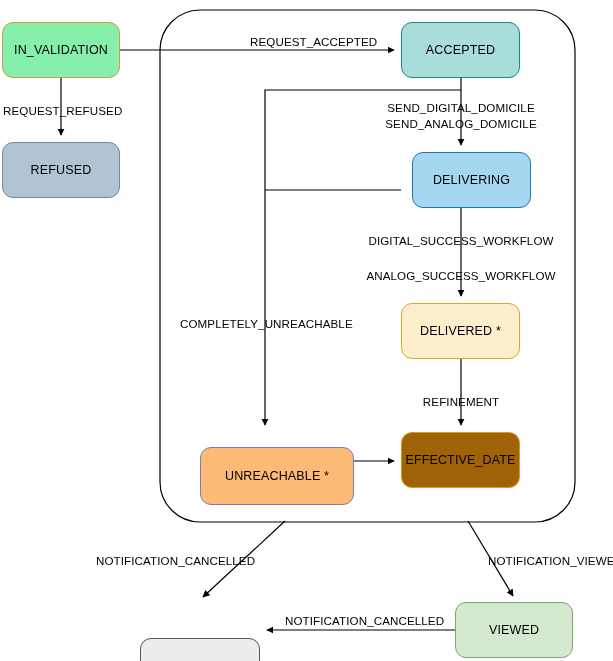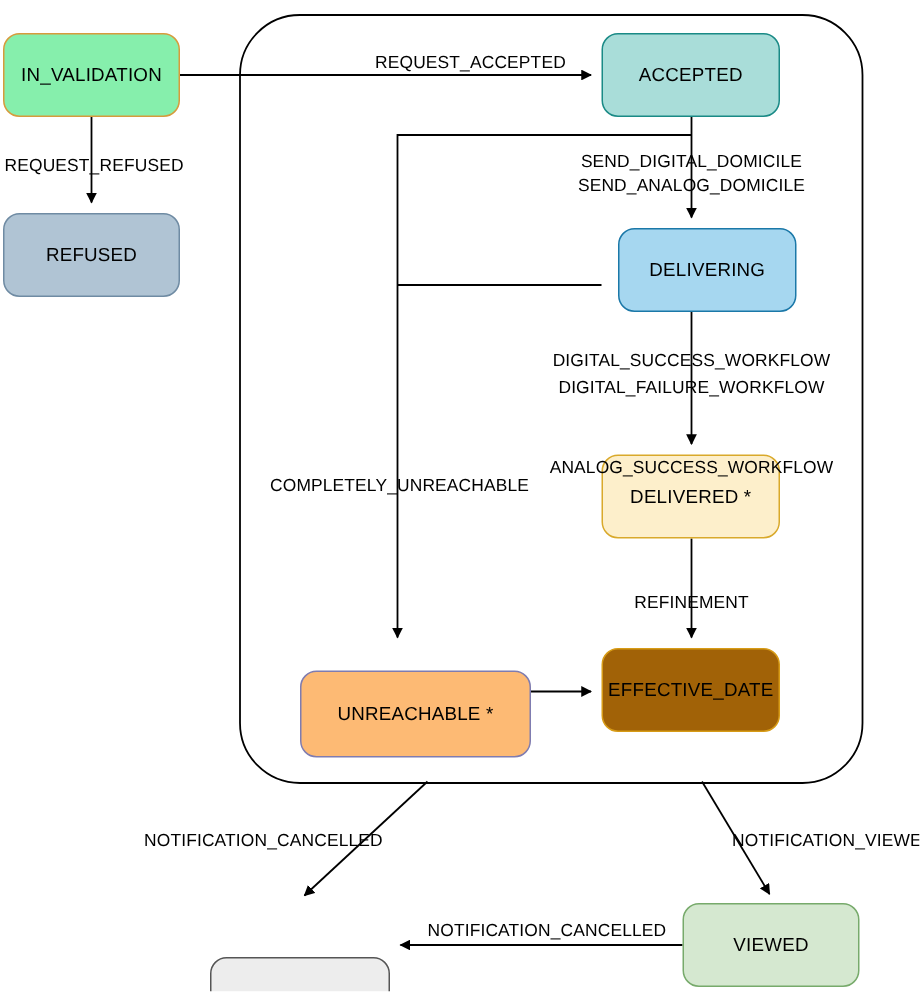--- a/index.html
+++ b/index.html
@@ -106,21 +106,20 @@
 
   <div class="state-node" style="left: 140px; top: 602px; width: 120px; height: 56px; background: rgb(237, 237, 237); border-color: rgb(85, 85, 85); margin-top: 36px;">CANCELLED</div>
 
   <div class="state-node" style="left: 455px; top: 602px; width: 118px; height: 56px; background: rgb(213, 232, 208); border-color: rgb(119, 170, 107);">VIEWED</div>
 
   <div class="edge-label left" style="left: 250px; top: 34px;">REQUEST_ACCEPTED</div>
   <div class="edge-label left" style="left: 3px; top: 103px;">REQUEST_REFUSED</div>
   <div class="edge-label center" style="left: 461px; top: 100px;">SEND_DIGITAL_DOMICILE</div>
   <div class="edge-label center" style="left: 461px; top: 116px;">SEND_ANALOG_DOMICILE</div>
   <div class="edge-label center" style="left: 461px; top: 233px;">DIGITAL_SUCCESS_WORKFLOW</div>
-  <div class="edge-label center" style="left: 461px; top: 251px;">DIGITAL_FAILURE_WORKFLOW</div>
-  <div class="edge-label center" style="left: 461px; top: 268px; margin-top: 36px;">ANALOG_SUCCESS_WORKFLOW</div>
+  <div class="edge-label center" style="left: 461px; top: 268px;">ANALOG_SUCCESS_WORKFLOW</div>
   <div class="edge-label left" style="left: 180px; top: 316px;">COMPLETELY_UNREACHABLE</div>
   <div class="edge-label center" style="left: 461px; top: 394px;">REFINEMENT</div>
   <div class="edge-label left" style="left: 96px; top: 553px;">NOTIFICATION_CANCELLED</div>
   <div class="edge-label left" style="left: 488px; top: 553px;">NOTIFICATION_VIEWED</div>
   <div class="edge-label left" style="left: 285px; top: 613px;">NOTIFICATION_CANCELLED</div>
 
 </div>
 
 </body></html>

